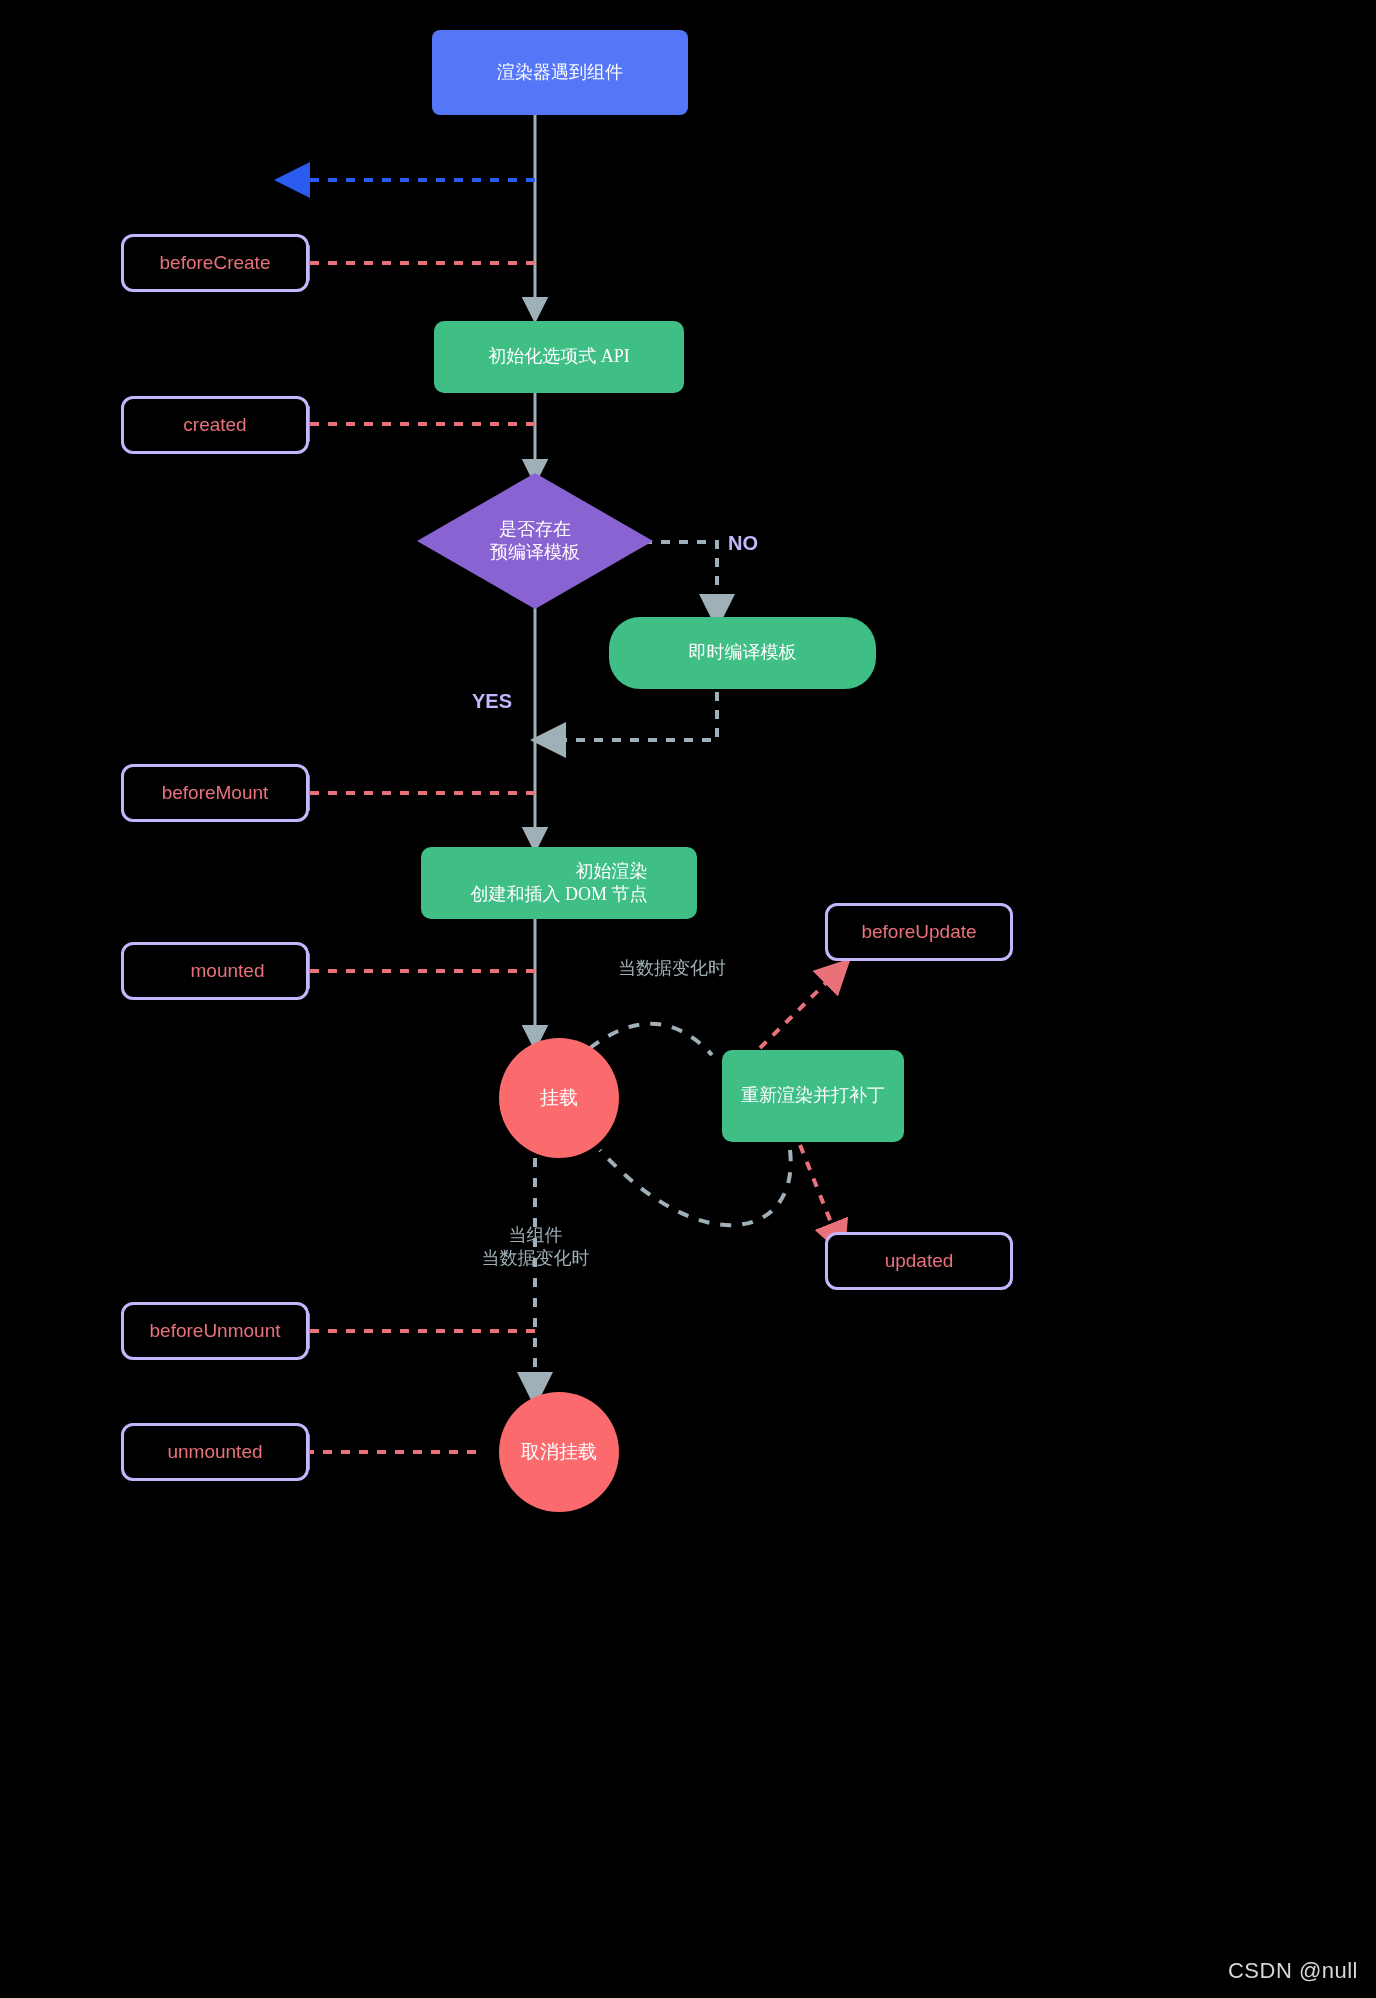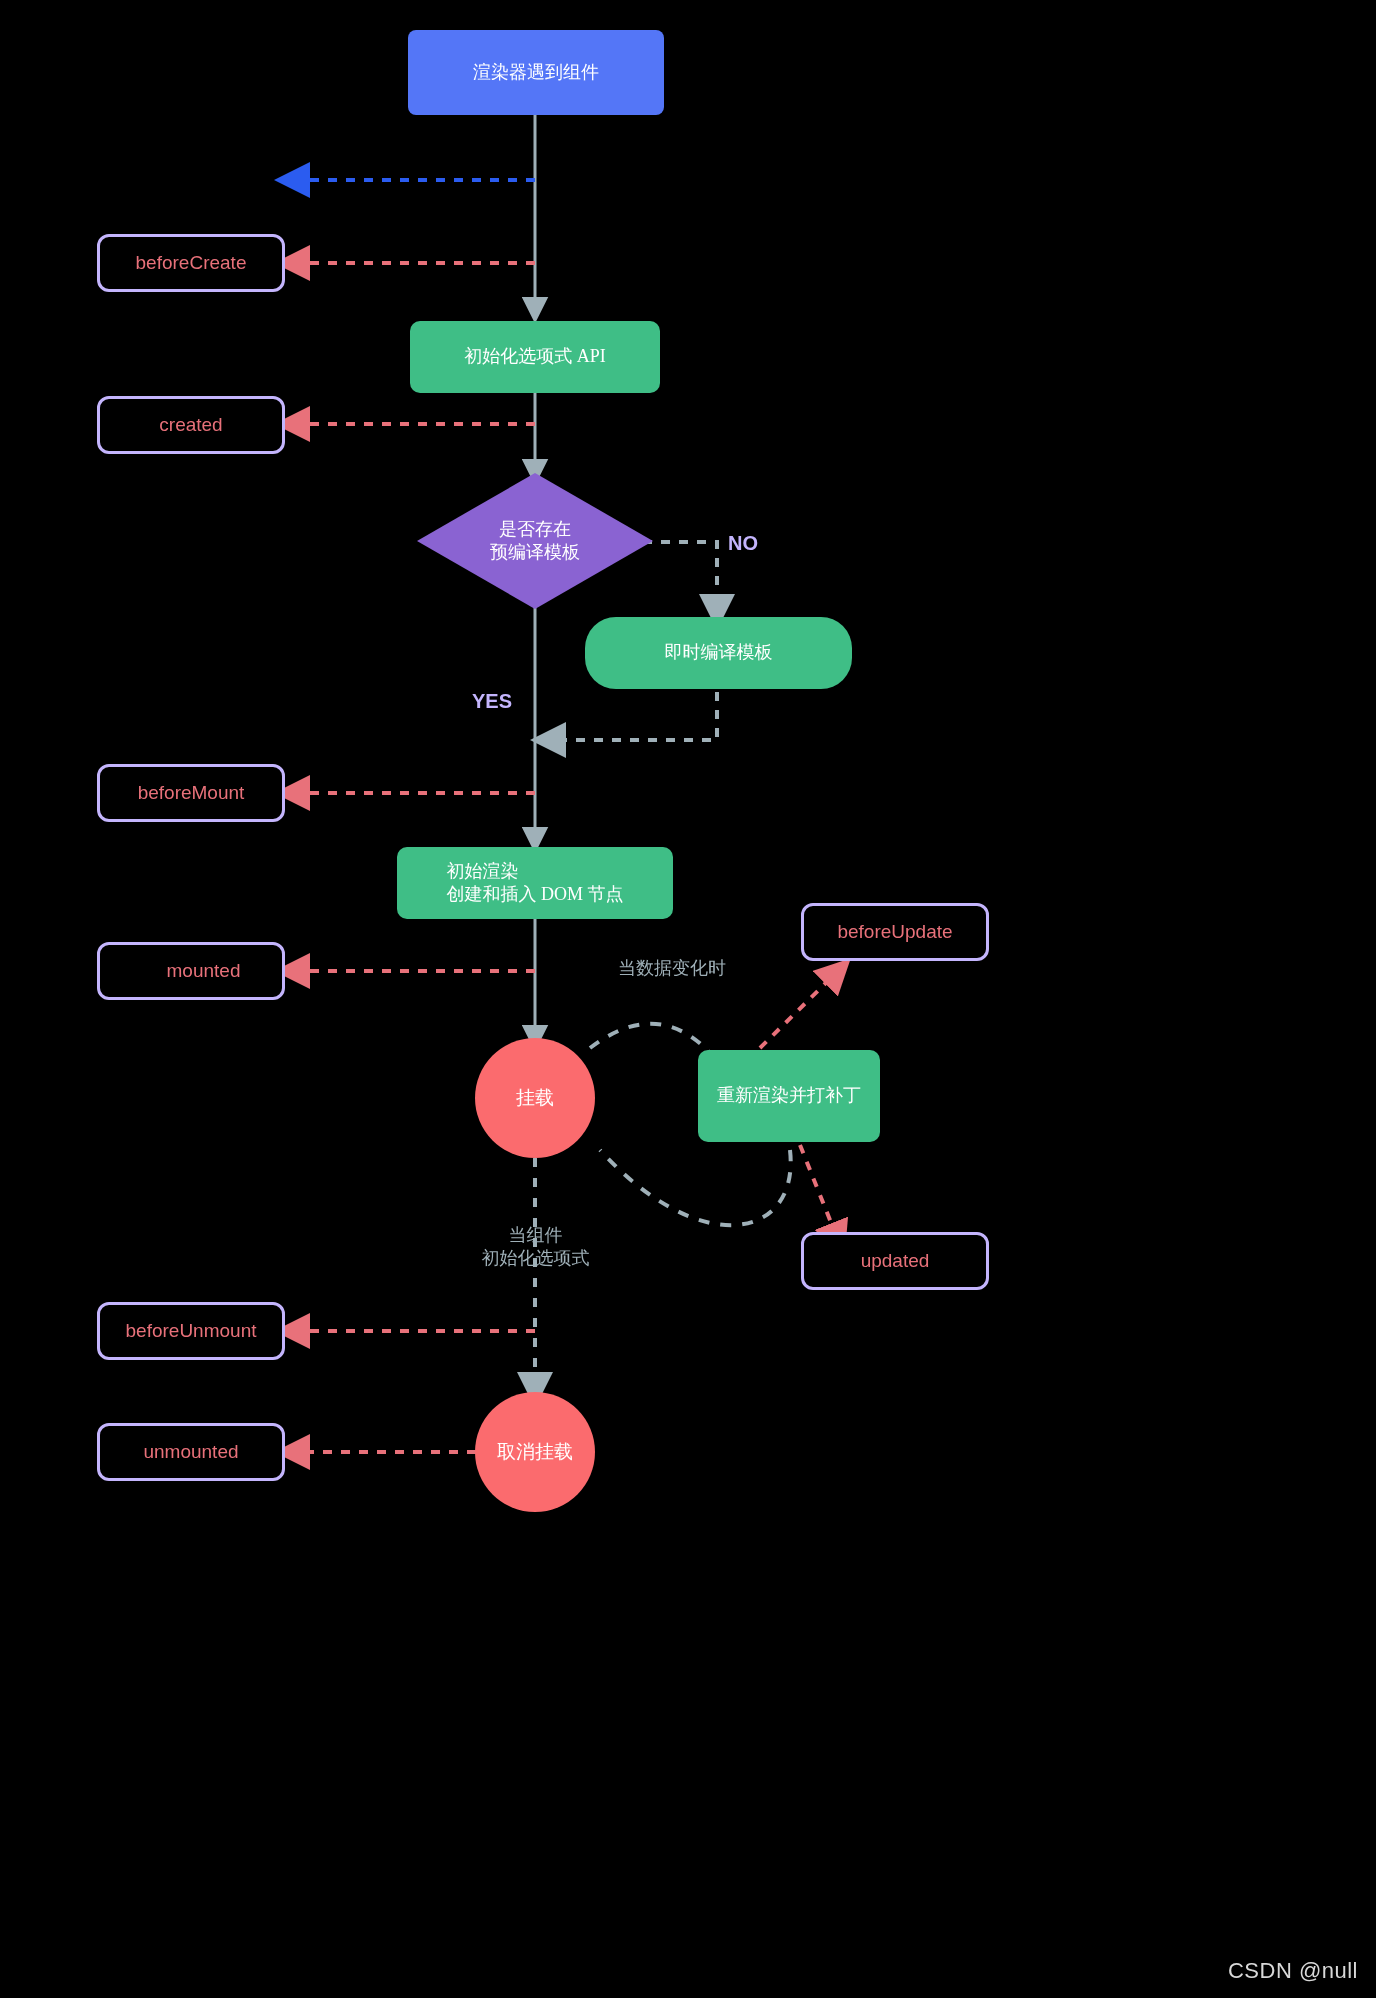--- a/index.html
+++ b/index.html
@@ -25,23 +25,24 @@
     width: 1376px;
     height: 1998px;
     pointer-events: none;
   }
   .node {
     position: absolute;
     box-sizing: border-box;
     display: flex;
     align-items: center;
     justify-content: center;
-    text-align: left;
+    text-align: right;
     line-height: 1.28;
     white-space: pre-line;
+    margin-left: 24px;
   }
   
   .box-blue {
     background: #5476f7;
     color: #ffffff;
     border-radius: 8px;
     font-size: 18px;
   }
   .box-green {
     background: #3fbe86;
@@ -211,17 +212,17 @@
 
   <div class="node pill" style="left:97px; top:1423px; width:188px; height:58px;">unmounted</div>
 
   <div class="edge-label bold" style="left:728px; top:530px;">NO</div>
 
   <div class="edge-label bold" style="left:472px; top:688px;">YES</div>
 
   <div class="edge-label" style="left:618px; top:957px;">当数据变化时</div>
 
   <div class="edge-label" style="left:458px; top:1224px; width:155px;">当组件
-初始化选项式</div>
+当数据变化时</div>
 
   <div class="watermark">CSDN @null</div>
 
 </div>
 
 </body></html>

